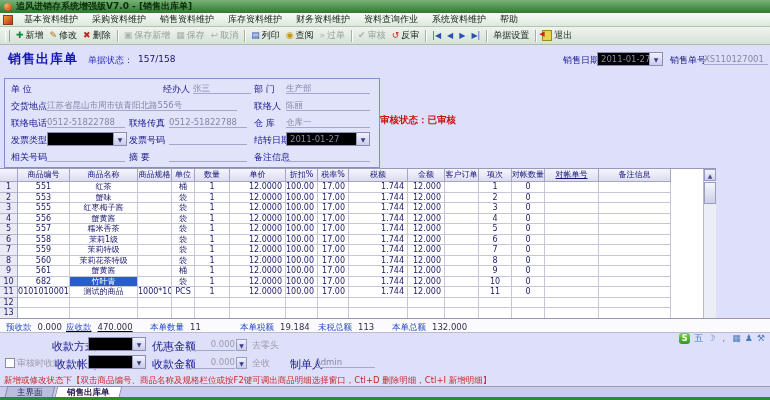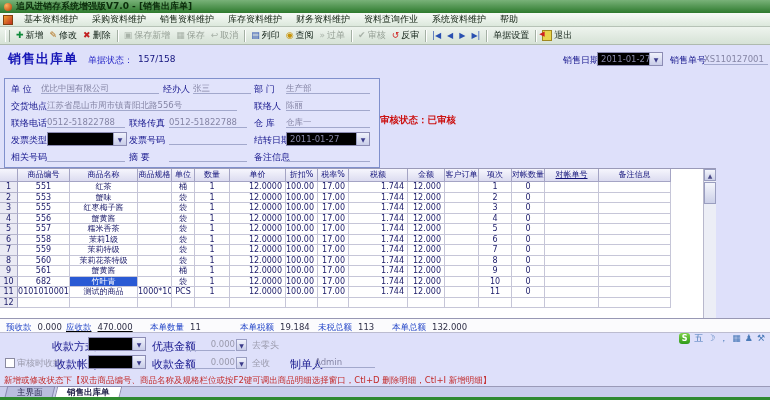--- a/index.html
+++ b/index.html
@@ -185,21 +185,20 @@
 <span class="fld-label hdr-label" style="left:563px;">销售日期</span>
 <div class="combo" style="left:597px;top:52px;width:66px;">
   <span class="cval">2011-01-27</span>
   <span class="cbtn">▼</span>
 </div>
 <span class="fld-label hdr-label" style="left:670px;">销售单号</span>
 <span class="uline" style="left:704px;top:53px;width:64px;">XS110127001</span>
 
 <div class="formbox">
   <span class="fld-label" style="left:6px;top:4px;">单  位</span>
-  <span class="uline" style="left:36px;top:3px;width:118px;">优比中国有限公司</span>
   <span class="fld-label" style="left:158px;top:4px;">经办人</span>
   <span class="uline" style="left:188px;top:3px;width:58px;">张三</span>
   <span class="fld-label" style="left:249px;top:4px;">部  门</span>
   <span class="uline" style="left:281px;top:3px;width:84px;">生产部</span>
 
   <span class="fld-label" style="left:6px;top:21px;">交货地点</span>
   <span class="uline" style="left:42px;top:20px;width:190px;">江苏省昆山市周市镇青阳北路556号</span>
   <span class="fld-label" style="left:249px;top:21px;">联络人</span>
   <span class="uline" style="left:281px;top:20px;width:84px;">陈丽</span>
 
@@ -462,20 +461,38 @@
         <span class="tc c7 r"></span>
         <span class="tc c8 r"></span>
         <span class="tc c9 r"></span>
         <span class="tc c10 r"></span>
         <span class="tc c11"></span>
         <span class="tc c12"></span>
         <span class="tc c13"></span>
         <span class="tc c14"></span>
         <span class="tc c15"></span>
       </div>
+      <div class="trow">
+        <span class="tc c0 num">13</span>
+        <span class="tc c1"></span>
+        <span class="tc c2"></span>
+        <span class="tc c3"></span>
+        <span class="tc c4"></span>
+        <span class="tc c5"></span>
+        <span class="tc c6 r"></span>
+        <span class="tc c7 r"></span>
+        <span class="tc c8 r"></span>
+        <span class="tc c9 r"></span>
+        <span class="tc c10 r"></span>
+        <span class="tc c11"></span>
+        <span class="tc c12"></span>
+        <span class="tc c13"></span>
+        <span class="tc c14"></span>
+        <span class="tc c15"></span>
+      </div>
     </div>
   <div class="vscroll">
     <div class="vs-btn">▲</div>
     <div class="vs-slider"></div>
   </div>
 </div>
 
 <div class="totalsbar">
     <div id="totals">
       <span class="tot-item" style="left: 6px;"><span class="tot-label">预收款</span><span class="tot-value">0.000</span></span>

